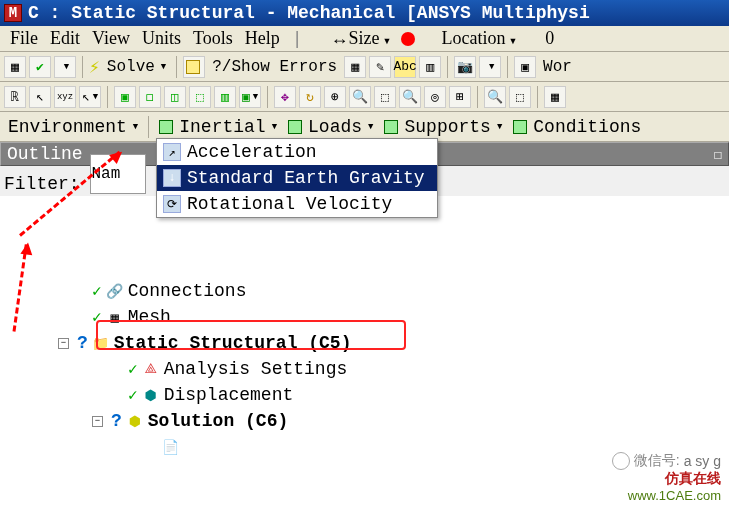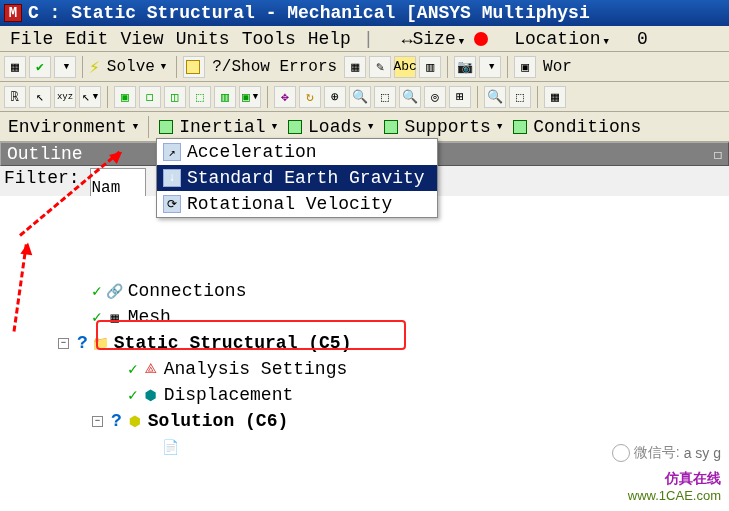--- a/index.html
+++ b/index.html
@@ -36,21 +36,21 @@
     height: 26px;
     background: #ece9d8;
     border-bottom: 1px solid #aca899;
     display: flex;
     align-items: center;
     padding: 0 4px;
     font-size: 18px;
     white-space: nowrap;
     overflow: hidden;
   }
-  .menubar .menu-item { padding: 0 6px; cursor: default; }
+  .menubar .menu-item { padding: 0 6px; cursor: default; font-family: Liberation Serif, serif; }
   .menubar .sep { margin:0 6px; color:#888; }
   .menubar .dn { color:#000;margin-left:16px; }
   .menubar .pin { width:14px; height:14px; background:#f00; border-radius:50%; display:inline-block; margin:0 4px; }
   .toolbar {
     height: 30px;
     background: #ece9d8;
     border-bottom: 1px solid #aca899;
     display: flex;
     align-items: center;
     padding: 0 4px;
@@ -79,21 +79,21 @@
     color:#fff;
     display:flex; align-items:center;
     padding:0 6px;
     font-size:18px;
     border:1px outset #aaa;
   }
   .outline-header .close { margin-left:auto; font-size:14px;}
   .filter-row {
     height:30px;
     display:flex;
-    align-items:flex-start;
+    align-items:flex-end;
     padding:2px 4px;
     font-size:18px;
     background:#f0f0f0;
   }
   .filter-row input.name {
     height:40px; border:1px solid #999; background:#fff; width:56px;
     font-family:Liberation Mono, monospace; font-size:16px;
   }
   .mini-toolbar {
     height:26px;
@@ -168,21 +168,21 @@
     border-bottom:6px solid transparent;
   }
   .wm {
     position:absolute;
     right:8px; bottom:8px;
     text-align:right;
     font-family:"SimSun","Microsoft YaHei",sans-serif;
     font-size:14px;
   }
   .wm .l1 { color:#888; display:flex; align-items:center; justify-content:flex-end; gap:4px;}
-  .wm .l2 { color:#a21caf; font-weight:bold;margin-top:8px; }
+  .wm .l2 { color:#b91c1c; font-weight:bold; }
   .wm .l3 { color:#4d7c0f; font-size:13px; }
   .wm .bubble { width:18px;height:18px;border:1px solid #aaa;border-radius:50%;display:inline-block;}
 </style>
 </head>
 <body>
 
 <div class="titlebar">
   <div class="app-icon">M</div>
   <span>C : Static Structural - Mechanical [ANSYS Multiphysi</span>
 </div>

